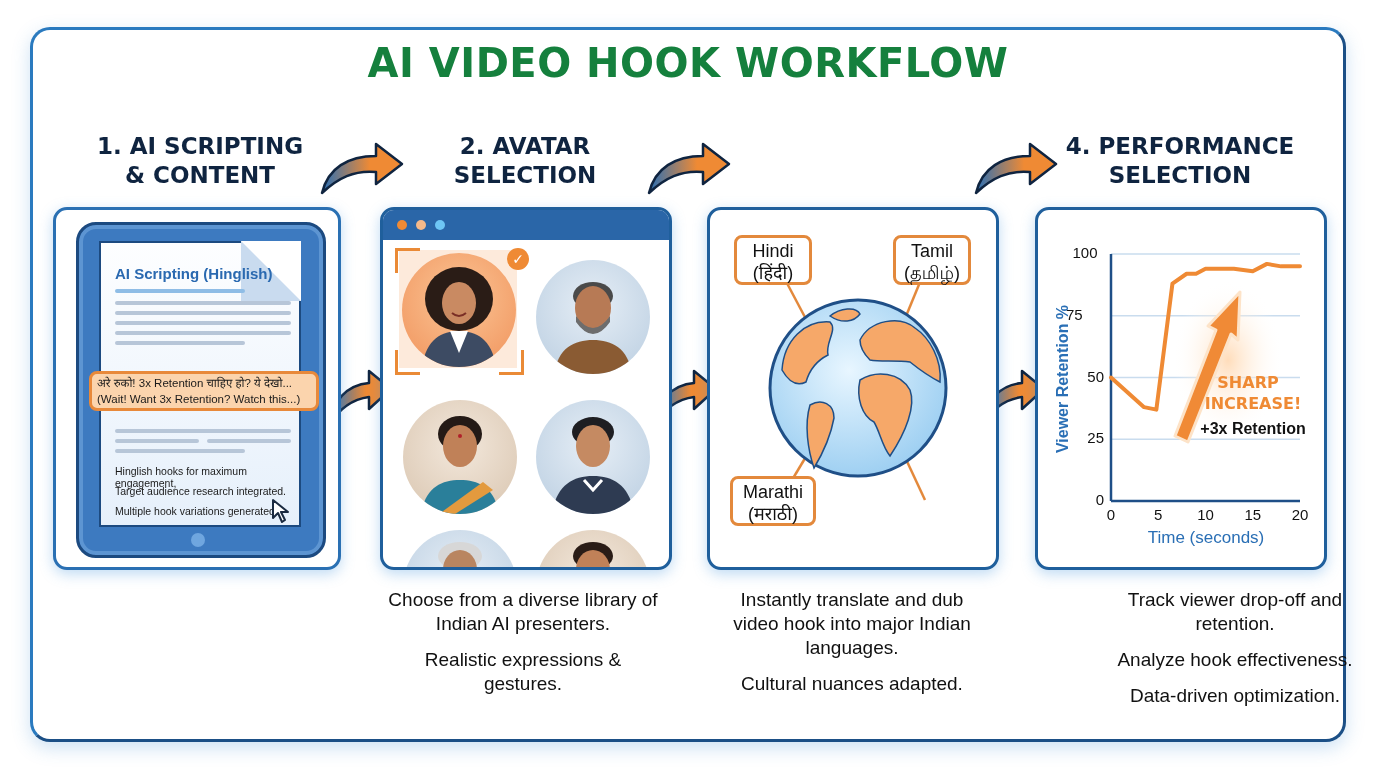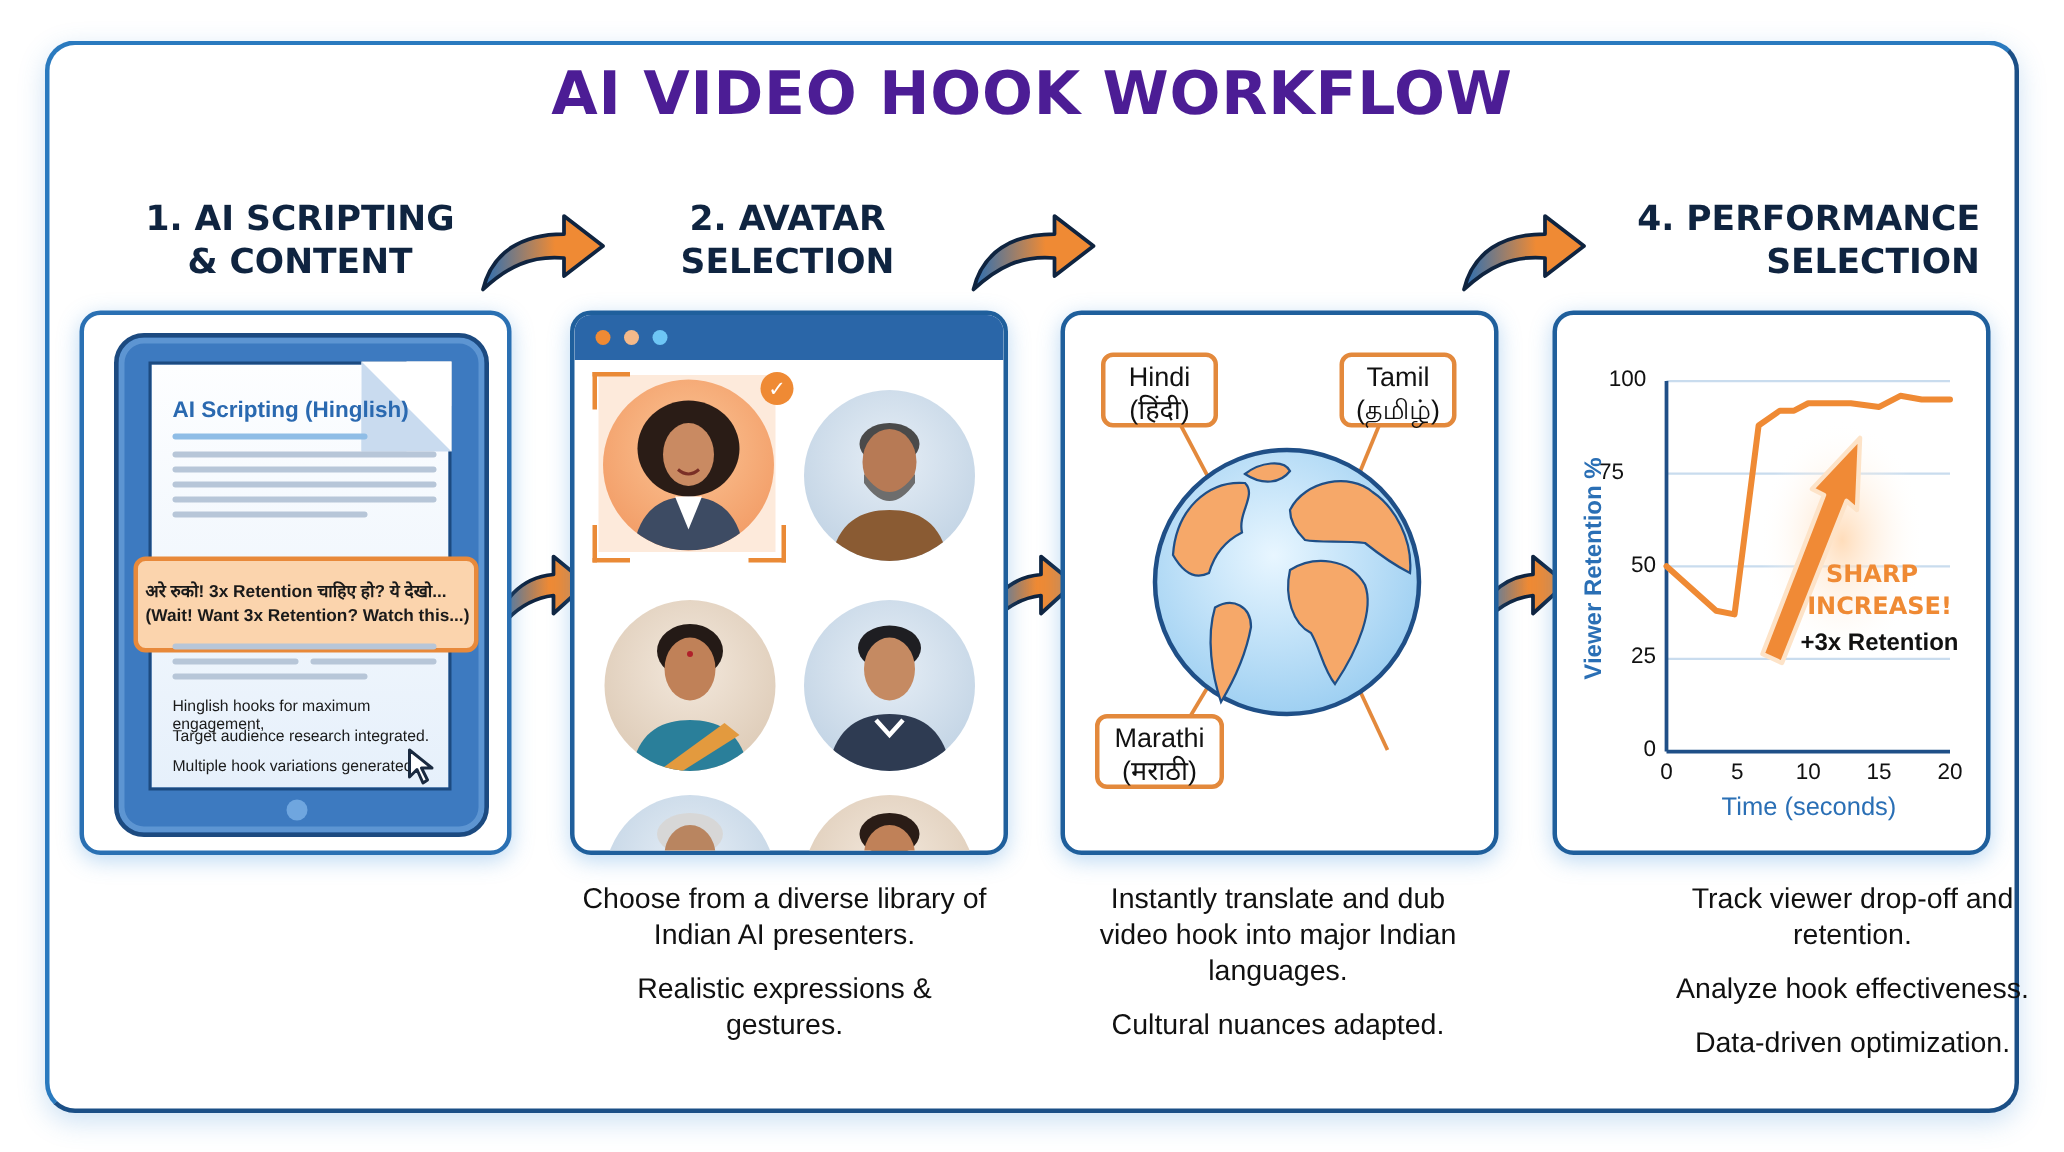--- a/index.html
+++ b/index.html
@@ -1,30 +1,30 @@
 <!DOCTYPE html>
 <html><head>
 <meta charset="utf-8">
 <style>
   html,body{margin:0;padding:0;}
   body{width:1376px;height:768px;background:#ffffff;position:relative;overflow:hidden;font-family:"Liberation Sans","DejaVu Sans",sans-serif;}
   .frame{position:absolute;left:30px;top:27px;width:1310px;height:709px;border:3px solid #2a7abf;border-right-color:#1b4f86;border-bottom-color:#1b4f86;border-radius:20px;box-shadow:0 6px 18px rgba(60,140,210,0.25);background:#fff;}
-  .title{position:absolute;left:0;top:40px;width:1376px;text-align:center;font-family:"DejaVu Sans",sans-serif;font-weight:bold;font-size:40px;color:#4c1d95;letter-spacing:0.5px;}
+  .title{position:absolute;left:0;top:40px;width:1376px;text-align:center;font-family:"DejaVu Sans",sans-serif;font-weight:bold;font-size:40px;color:#15803d;letter-spacing:0.5px;}
   .step-title{position:absolute;text-align:center;font-family:"DejaVu Sans",sans-serif;font-weight:bold;font-size:23px;line-height:29px;color:#0f2440;}
   .card{position:absolute;background:#fff;border:3px solid #1f5f9c;border-radius:14px;box-shadow:0 4px 14px rgba(70,150,220,0.35);overflow:hidden;}
   .desc{position:absolute;text-align:center;font-size:19px;line-height:24px;color:#111;}
   .desc p{margin:0 0 12px 0;}
   .arrow{position:absolute;}
   
   .tablet{position:absolute;left:20px;top:12px;width:244px;height:330px;background:#3d7ac0;border:3px solid #1c4a80;border-radius:20px;box-shadow:inset 0 0 0 4px #5d95d2;}
   .paper{position:absolute;left:20px;top:16px;width:198px;height:282px;background:linear-gradient(#fdfeff,#e6f0fb);border:2px solid #1c4a80;}
   .fold{position:absolute;right:-2px;top:-2px;width:0;height:0;border-left:30px solid #c9dbef;border-bottom:30px solid #c9dbef;border-right:30px solid #fff;border-top:30px solid #fff;}
   .doc-title{position:absolute;left:14px;top:22px;font-size:15px;font-weight:bold;color:#2a69b0;}
   .line{position:absolute;height:4px;border-radius:2px;background:#b7c6d8;}
-  .hook{position:absolute;left:-12px;top:128px;width:230px;background:#fbd4ad;border:3px solid #e8893a;border-radius:8px;font-size:11.5px;font-weight:bold;color:#1a1a1a;line-height:16px;padding:13px 5px;box-sizing:border-box;white-space:nowrap;}
+  .hook{position:absolute;left:-12px;top:128px;width:230px;background:#fbd4ad;border:3px solid #e8893a;border-radius:8px;font-size:11.5px;font-weight:normal;color:#1a1a1a;line-height:16px;padding:1px 5px;box-sizing:border-box;white-space:nowrap;}
   .bul{position:absolute;left:14px;font-size:10.5px;color:#1a1a1a;}
   .home{position:absolute;left:112px;top:308px;width:14px;height:14px;border-radius:50%;background:#6fa6df;}
   
   .bar2{position:absolute;left:0;top:0;width:100%;height:30px;background:#2a66a8;}
   .dot{position:absolute;top:10px;width:10px;height:10px;border-radius:50%;}
   .av{position:absolute;width:114px;height:114px;border-radius:50%;overflow:hidden;}
   .sel{position:absolute;left:16px;top:40px;width:118px;height:118px;background:rgba(248,170,110,0.25);}
   .brk{position:absolute;width:22px;height:22px;border-color:#ea8a36;border-style:solid;}
   .check{position:absolute;left:124px;top:38px;width:22px;height:22px;border-radius:50%;background:#ef8a34;color:#fff;font-size:14px;text-align:center;line-height:22px;font-weight:bold;}
   
@@ -41,21 +41,21 @@
 <div class="step-title" style="left:60px;top:132px;width:280px;">
   <div>1. AI SCRIPTING</div>
   <div>&amp; CONTENT</div>
 </div>
 <div class="step-title" style="left:385px;top:132px;width:280px;">
   <div>2. AVATAR</div>
   <div>SELECTION</div>
 </div>
 <div class="step-title" style="left:710px;top:132px;width:280px;">
 </div>
-<div class="step-title" style="left:1040px;top:132px;width:280px;text-align:right;">
+<div class="step-title" style="left:1040px;top:132px;width:280px;">
   <div>4. PERFORMANCE</div>
   <div>SELECTION</div>
 </div>
 
 <svg width="0" height="0" style="position:absolute">
   <defs>
     <linearGradient id="ag" x1="0" y1="0" x2="1" y2="0">
       <stop offset="0" stop-color="#2a6fb5"></stop>
       <stop offset="0.6" stop-color="#ef8a34"></stop>
       <stop offset="1" stop-color="#ef8a34"></stop>

